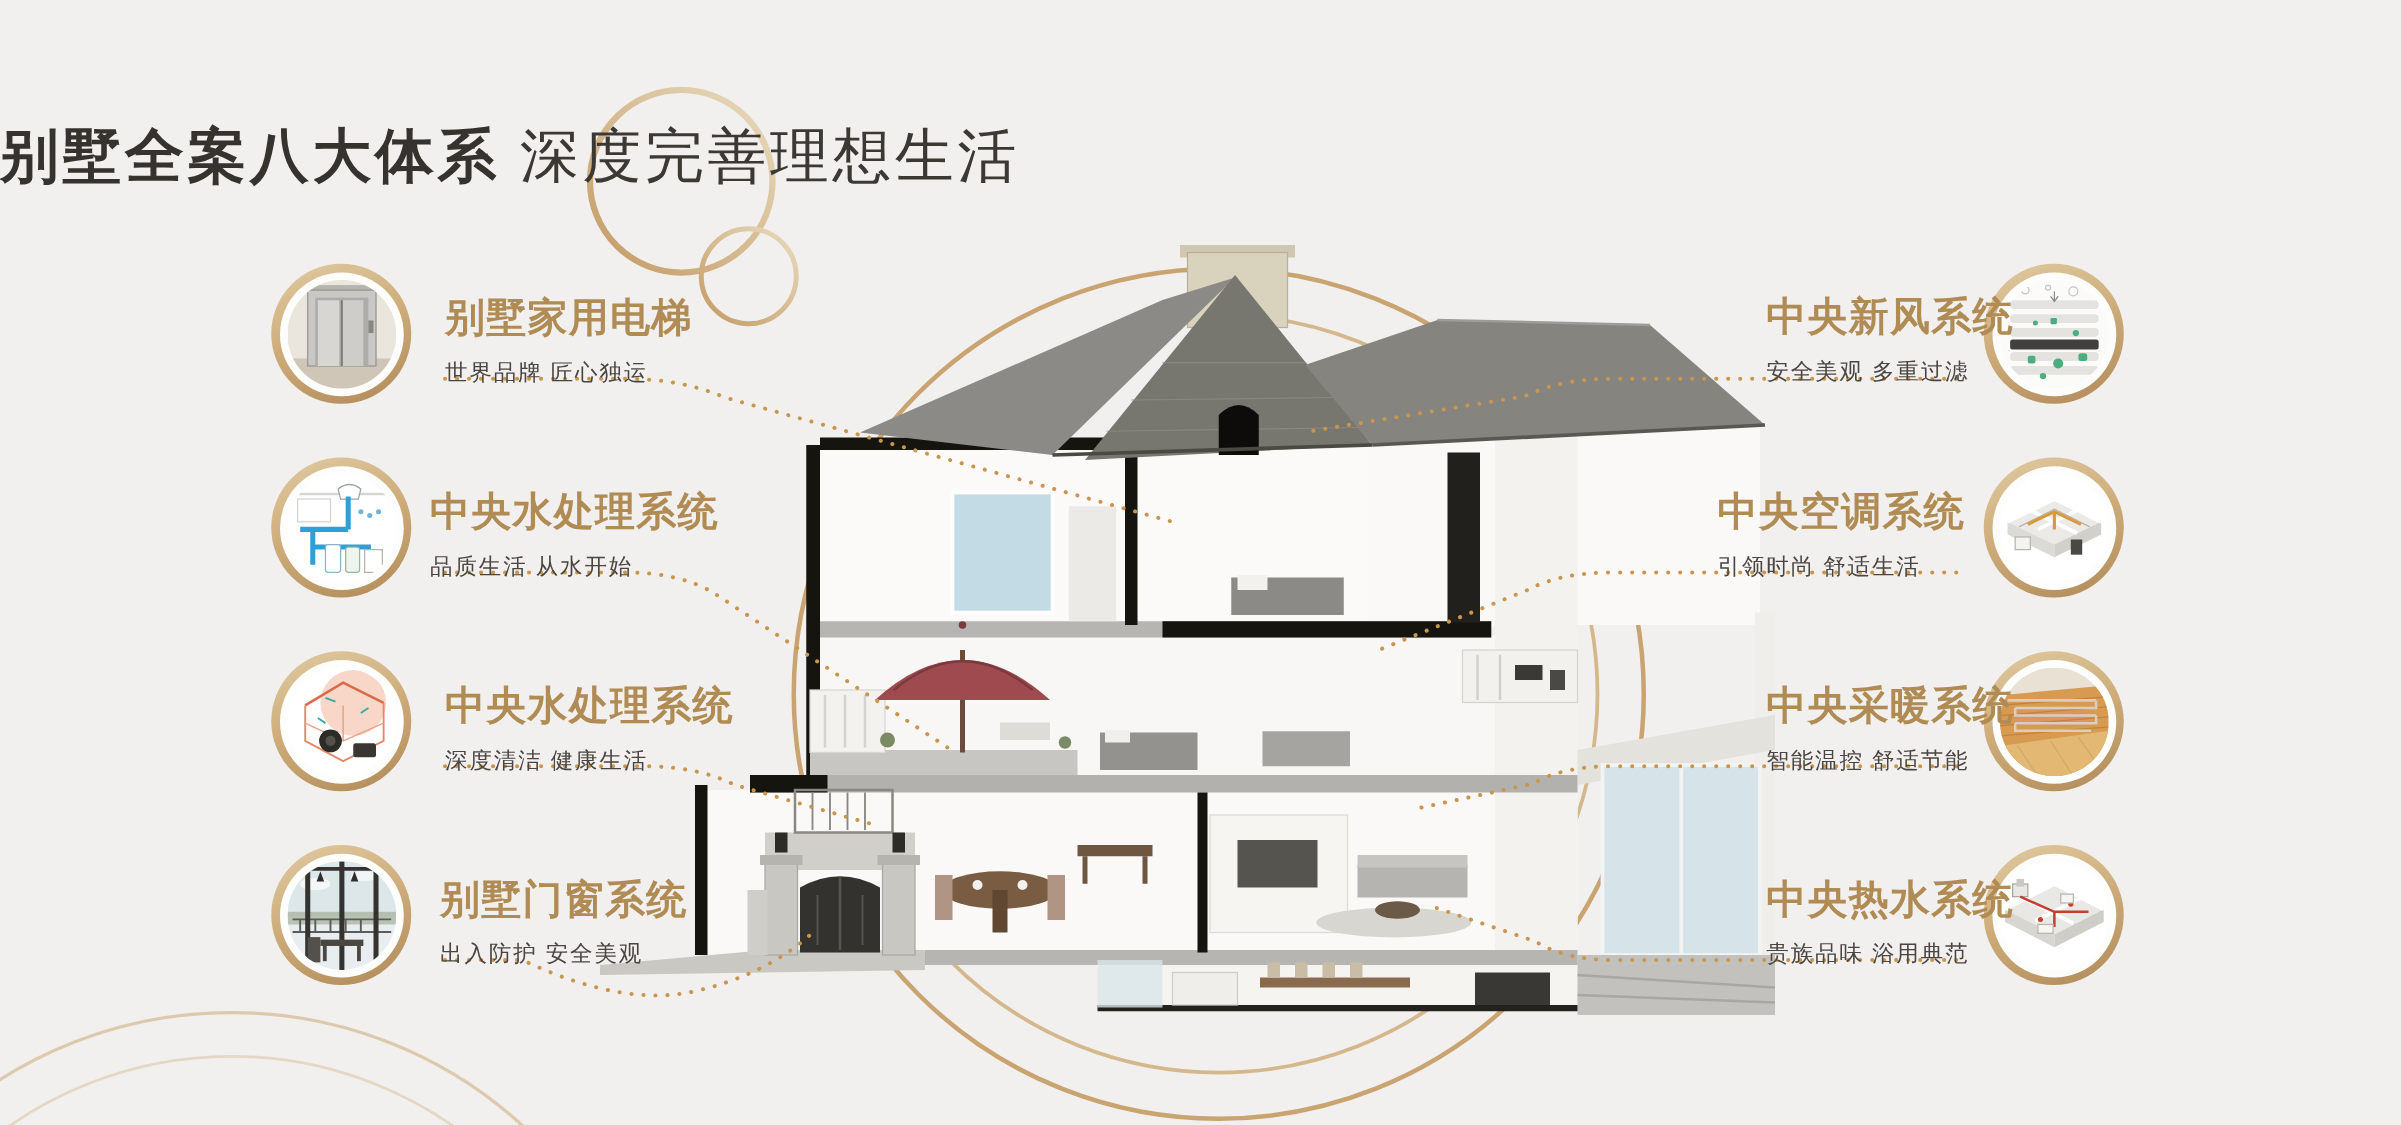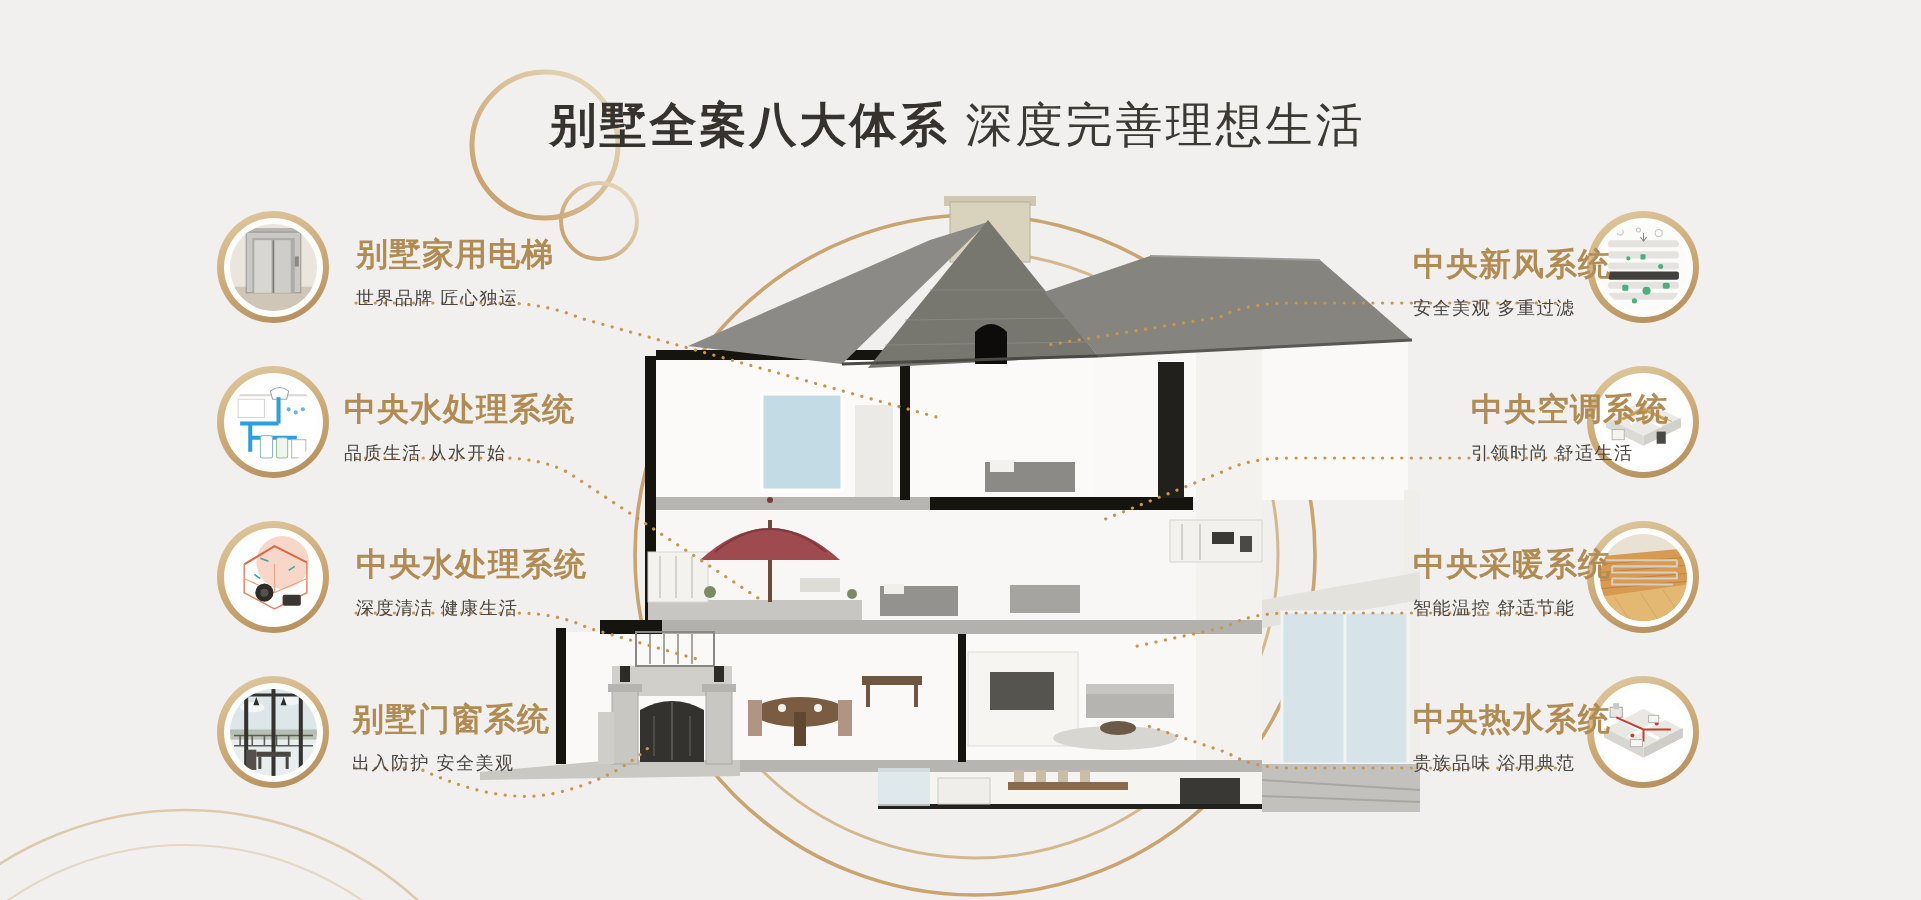--- a/index.html
+++ b/index.html
@@ -3,21 +3,21 @@
 <meta charset="utf-8">
 <style>
   html,body{margin:0;padding:0;}
   body{
     width:1921px;height:900px;position:relative;overflow:hidden;
     background:#f1f0ee;
     font-family:"Liberation Sans","DejaVu Sans",sans-serif;
   }
   .scene{position:absolute;left:0;top:0;width:1921px;height:900px;}
   .main-title{
-    position:absolute;left:0;top:94px;width:1915px;text-align:center;
+    position:absolute;left:0;top:94px;width:1915px;
     font-size:47px;color:#36322e;letter-spacing:3px;white-space:nowrap;z-index:5;
   }
   .main-title .t-bold{font-weight:700;}
   .main-title .t-light{font-weight:400;margin-left:16px;color:#3c3834;}
   .icon-badge{
     position:absolute;width:112px;height:112px;border-radius:50%;
     background:linear-gradient(160deg,#e0cba2 0%,#cfae7c 45%,#b08a58 100%);
     display:flex;align-items:center;justify-content:center;z-index:6;
   }
   .icon-white{
@@ -347,21 +347,21 @@
       <g fill="none" stroke="#c7c6c3">
               <circle cx="20" cy="8" r="3"></circle>
               <circle cx="38" cy="6" r="2"></circle>
               <circle cx="58" cy="9" r="3.5"></circle>
             </g>
       <path d="M43,9 v7 m-3,-3 l3,4 3,-4" stroke="#8a8884" fill="none"></path>
     </svg>
         </div>
       </div>
   </div>
-  <div class="item-text" style="left:1413px;top:243px">
+  <div class="item-text" style="left:1413px;top:232px">
     <div class="item-title">中央新风系统</div>
     <div class="item-sub">安全美观 多重过滤</div>
   </div>
 </div>
 
 <div>
   <div class="icon-badge" style="left:1587px;top:366px">
     <div class="icon-white">
         <div class="icon-art">
           <svg viewBox="0 0 86 86">
@@ -375,21 +375,21 @@
               <polyline points="61,29 30,44"></polyline>
       </g>
       <polyline points="15,42 43,28 71,42" stroke="#b5b3ae" stroke-width="1" fill="none"></polyline>
       <path d="M22,40 L43,30 L64,40 M43,30 V44" stroke="#d79a3c" stroke-width="2.5" fill="none"></path>
       <rect x="12" y="50" width="12" height="10" fill="#f4f3f0" stroke="#b8b6b1"></rect>
       <rect x="56" y="52" width="9" height="12" fill="#4a4843"></rect>
     </svg>
         </div>
       </div>
   </div>
-  <div class="item-text" style="left:1471px;top:388px">
+  <div class="item-text" style="left:1374px;top:388px">
     <div class="item-title">中央空调系统</div>
     <div class="item-sub">引领时尚 舒适生活</div>
   </div>
 </div>
 
 <div>
   <div class="icon-badge" style="left:1587px;top:521px">
     <div class="icon-white">
         <div class="icon-art">
           <svg viewBox="0 0 86 86">

